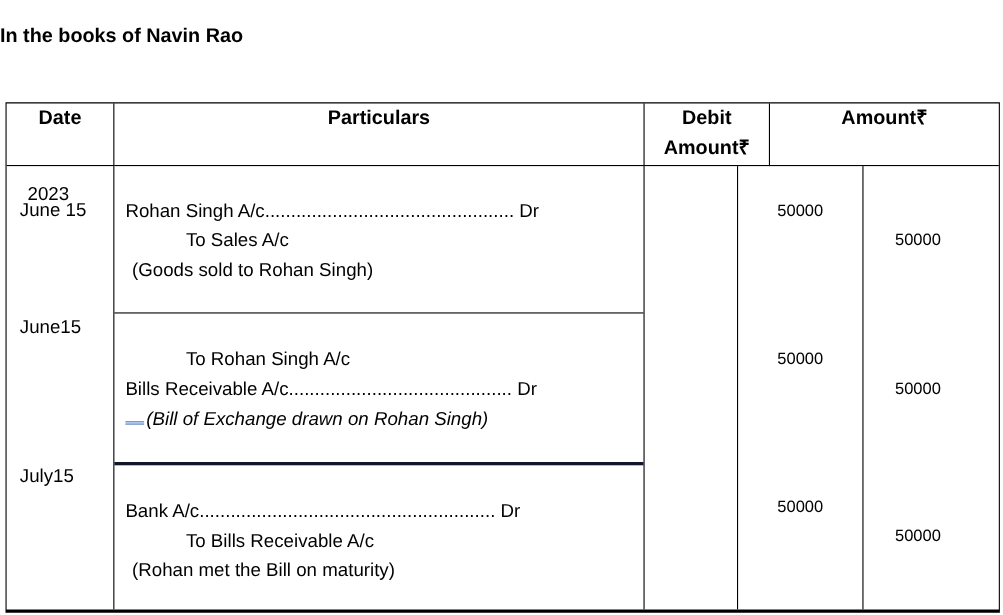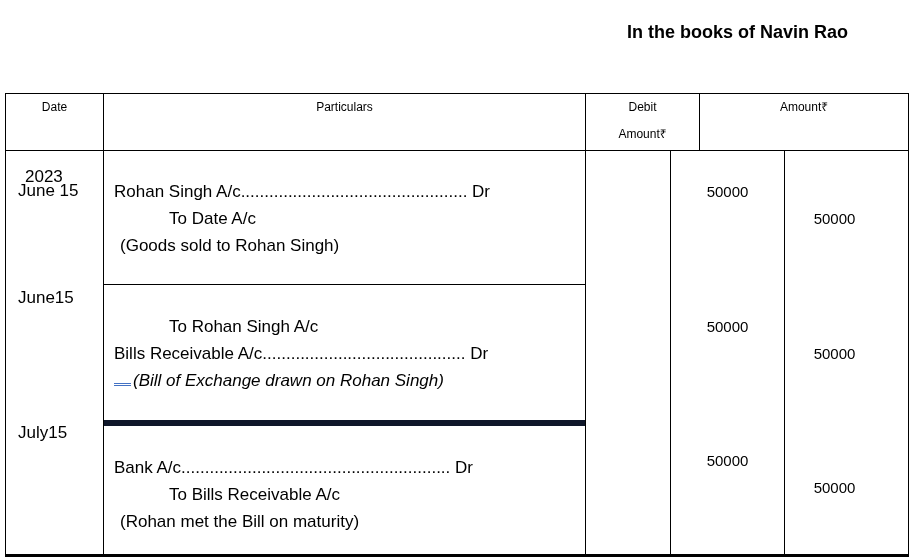--- a/index.html
+++ b/index.html
@@ -14,21 +14,21 @@
     width: 912px;
     height: 559px;
     background: #ffffff;
     overflow: hidden;
   }
   .title {
     position: absolute;
     top: 19px;
     left: 0;
     width: 848px;
-    text-align: right;
+    text-align: left;
     font-weight: bold;
     font-size: 18px;
     line-height: 27px;
   }
   .journal-table {
     position: absolute;
     top: 93px;
     left: 5px;
     width: 904px;
     height: 464px;
@@ -36,22 +36,22 @@
     border: 1px solid #000;
     border-bottom-width: 3px;
     font-size: 17px;
     line-height: 27px;
   }
   .hrow { display: flex; height: 57px; }
   .hcell {
     box-sizing: border-box;
     border-right: 1px solid #000;
     border-bottom: 1px solid #000;
-    font-weight: normal;
-    font-size: 12px;
+    font-weight: bold;
+    font-size: 18px;
     line-height: 27px;
     padding-top: 0;
   }
   .hcell.last { border-right: none; }
   .col-date   { width: 98px; }
   .col-part   { width: 482px; }
   .col-lf     { width: 85px; }
   .col-debit  { width: 114px; }
   .col-credit { flex: 1; }
   .hc { text-align: center; }
@@ -71,21 +71,21 @@
   .d-d2   { top: 133px; left: 12px; }
   .d-d3   { top: 268px; left: 12px; }
 
   .sec {
     box-sizing: border-box;
     padding-left: 10px;
     overflow: hidden;
   }
   .sec1 { height: 133px; padding-top: 27px; }
   .sec2 { height: 136px; padding-top: 28px; border-top: 1px solid #000; }
-  .sec3 { height: 134px; padding-top: 28px; border-top: 6px solid #0f172a; }
+  .sec3 { height: 134px; padding-top: 28px; border-top: 3px solid #0f172a; }
   .p-line { white-space: nowrap; }
   .p-to   { margin-left: 55px; }
   .p-narr { margin-left: 6px; }
   .p-narr-sq { margin-left: 0; font-style: italic; }
 
   .squiggle {
     display: inline-block;
     width: 17px;
     height: 14px;
     border-bottom: 3px double #4472C4;
@@ -135,21 +135,21 @@
       <div class="bcell col-date">
         <div class="d-item d-year">2023</div>
         <div class="d-item d-d1">June 15</div>
         <div class="d-item d-d2">June15</div>
         <div class="d-item d-d3">July15</div>
       </div>
 
       <div class="bcell col-part">
         <div class="sec sec1">
           <div class="p-line p-debit">Rohan Singh A/c................................................ Dr</div>
-          <div class="p-line p-to">To Date A/c</div>
+          <div class="p-line p-to">To Sales A/c</div>
           <div class="p-line p-narr">(Goods sold to Rohan Singh)</div>
         </div>
         <div class="sec sec2">
           <div class="p-line p-to">To Rohan Singh A/c</div>
           <div class="p-line p-debit">Bills Receivable A/c........................................... Dr</div>
           <div class="p-line p-narr p-narr-sq">
             <span class="squiggle"></span><span>(Bill of Exchange drawn on Rohan Singh)</span>
           </div>
         </div>
         <div class="sec sec3">

